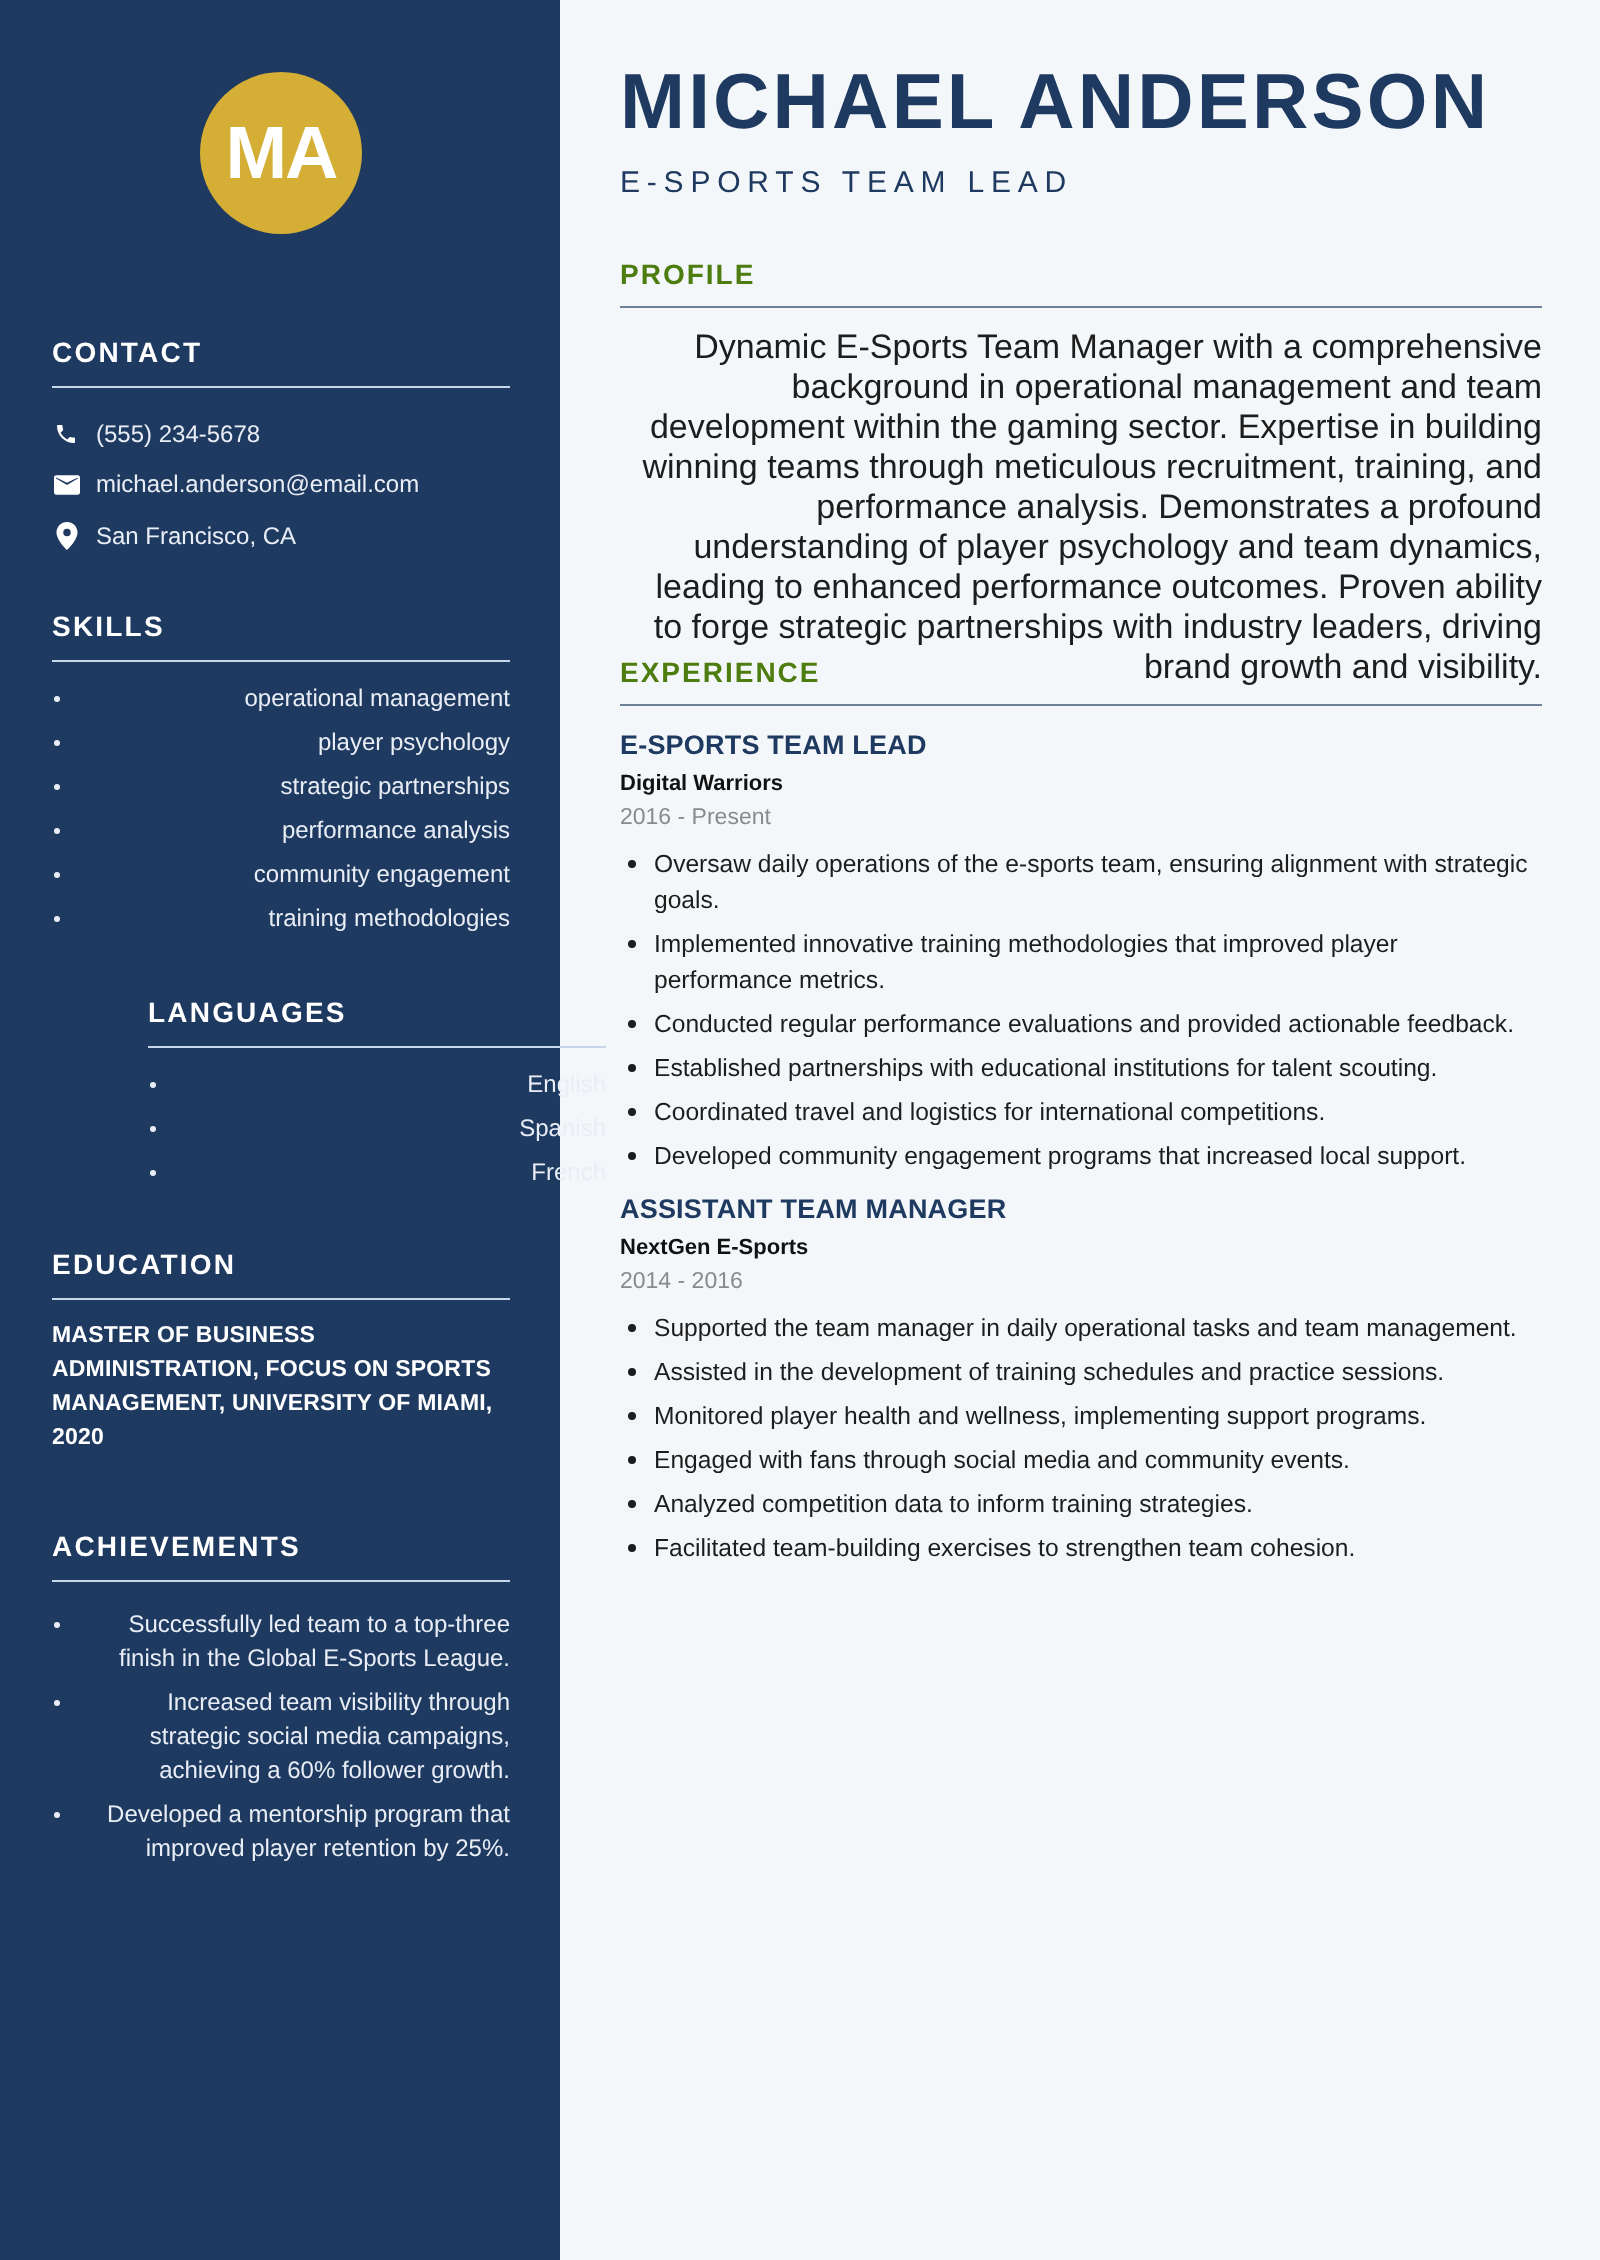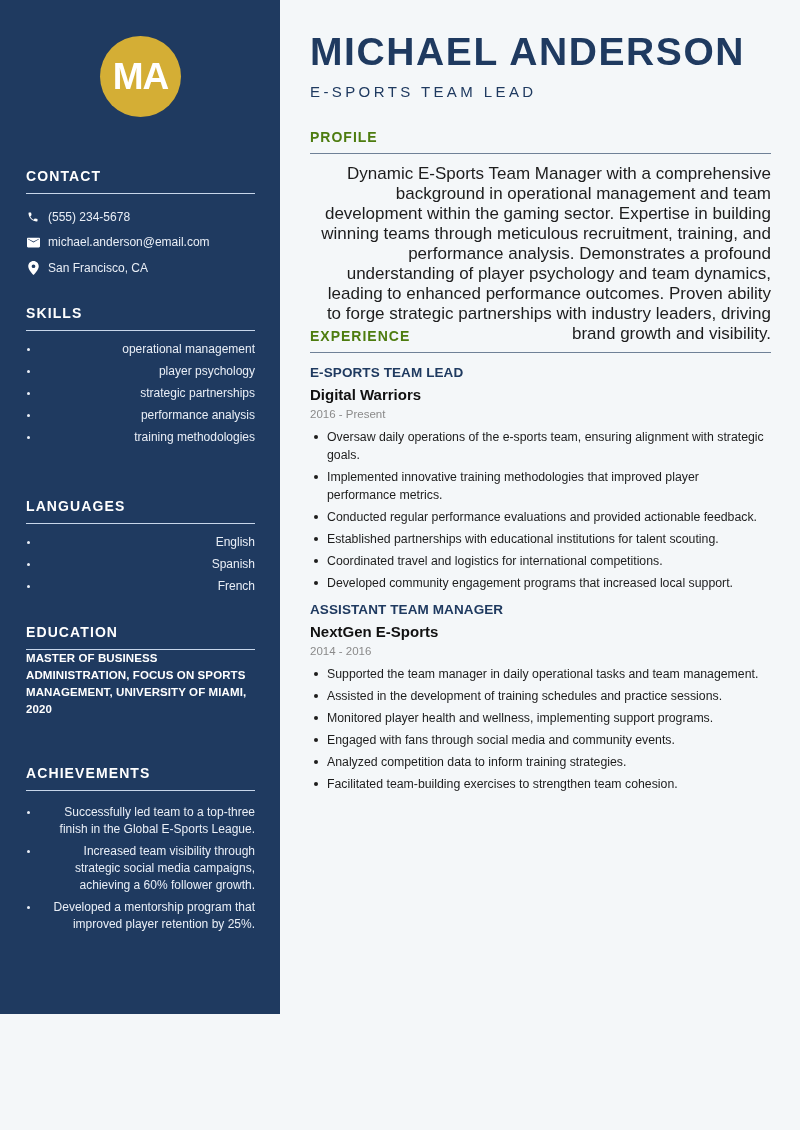--- a/index.html
+++ b/index.html
@@ -5,21 +5,21 @@
     * { box-sizing: border-box; margin: 0; padding: 0; }
     html, body { width: 800px; height: 1130px; }
     body {
       font-family: "Liberation Sans", "DejaVu Sans", sans-serif;
       background: #f4f7f9;
       position: relative;
       overflow: hidden;
     }
     .sidebar {
       position: absolute; left: 0; top: 0;
-      width: 280px; height: 1014px;
+      width: 280px; height: 1130px;
       background: #1f3a60;
       color: #ffffff;
       padding: 0 25px 0 26px;
     }
     .avatar {
       position: absolute; left: 100px; top: 36px;
       width: 81px; height: 81px; border-radius: 50%;
       background: #d4ae35;
       display: flex; align-items: center; justify-content: center;
       font-weight: bold; font-size: 37px; color: #ffffff;
@@ -45,21 +45,21 @@
       position: relative; padding-left: 12px;
       font-size: 12px; line-height: 17px; color: #e9eef6;
       margin-bottom: 5px;
       text-align: right;
     }
     .bullet-list li::before {
       content: ""; position: absolute; left: 1px; top: 7px;
       width: 3px; height: 3px; background: #e9eef6; border-radius: 50%;
     }
     .edu-text {
-      font-size: 11.5px; font-weight: bold;
+      margin-top: 10px; font-size: 11.5px; font-weight: bold;
       line-height: 17px; color: #ffffff; letter-spacing: 0.1px;
     }
     .main {
       position: absolute; left: 310px; top: 0; width: 461px;
     }
     .name {
       position: absolute; top: 30px; left: 0;
       font-size: 39px; font-weight: bold; color: #1f3a60;
       letter-spacing: 1.6px; white-space: nowrap;
     }
@@ -74,21 +74,21 @@
       border-bottom: 1.5px solid #6f8197;
     }
     .profile-text {
       margin-top: 10px; font-size: 17px; line-height: 20px; color: #1d1d1d; text-align: right;
     }
     .job { margin-top: 12px; }
     .job-role {
       font-size: 13.5px; font-weight: bold; color: #1f3a60; letter-spacing: 0.1px;
     }
     .job-company {
-      margin-top: 6px; font-size: 15px; font-weight: bold; color: #111111;
+      margin-top: 6px; font-size: 11px; font-weight: bold; color: #111111;
     }
     .job-dates {
       margin-top: 5px; font-size: 11.5px; color: #8a8a8a;
     }
     .job-bullets { list-style: none; margin-top: 8px; }
     .job-bullets li {
       position: relative; padding-left: 17px;
       font-size: 12.3px; line-height: 18px; color: #1d1d1d; margin-bottom: 4px;
     }
     .job-bullets li::before {
@@ -132,25 +132,26 @@
     </ul>
   </section>
 
   <section class="side-section" style="top:305px;">
     <h2 class="side-title">SKILLS</h2>
     <ul class="bullet-list">
       <li>operational management</li>
       <li>player psychology</li>
       <li>strategic partnerships</li>
       <li>performance analysis</li>
+      <li>community engagement</li>
       <li>training methodologies</li>
     </ul>
   </section>
 
-  <section class="side-section" style="top:498px;">
+  <section class="side-section" style="top:498px;margin-left:48px;">
     <h2 class="side-title">LANGUAGES</h2>
     <ul class="bullet-list">
       <li>English</li>
       <li>Spanish</li>
       <li>French</li>
     </ul>
   </section>
 
   <section class="side-section" style="top:624px;">
     <h2 class="side-title">EDUCATION</h2>

